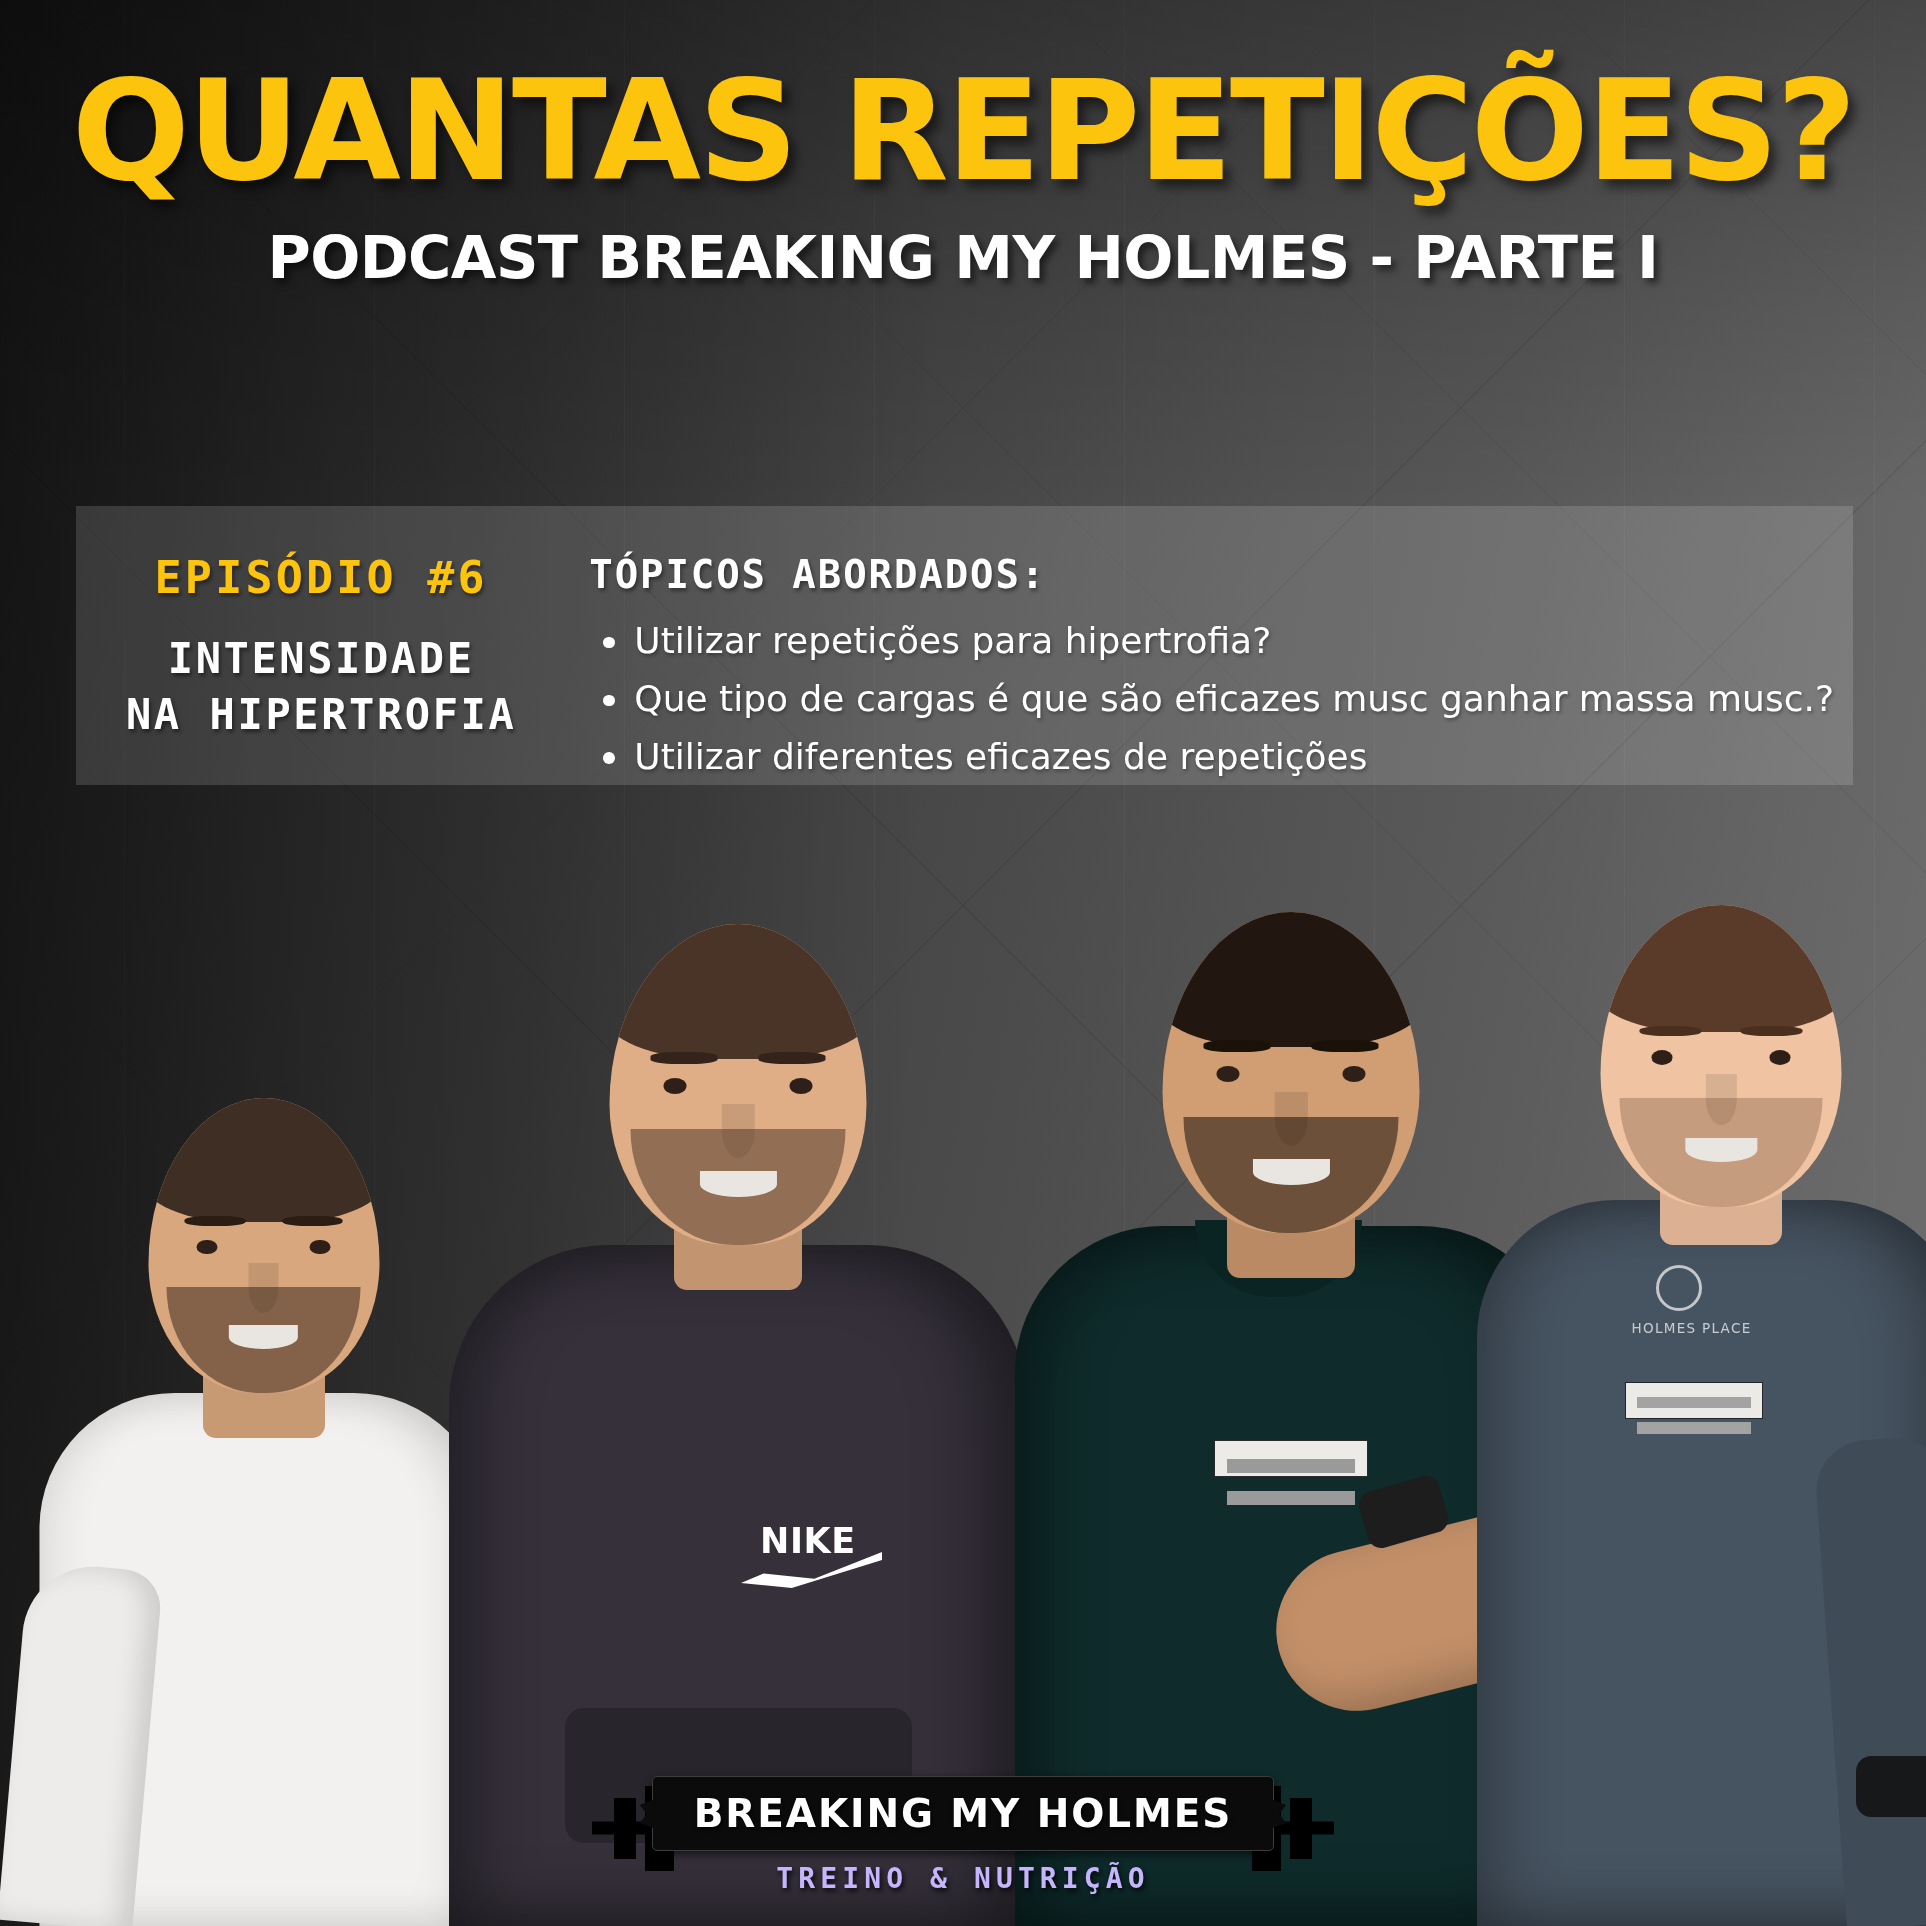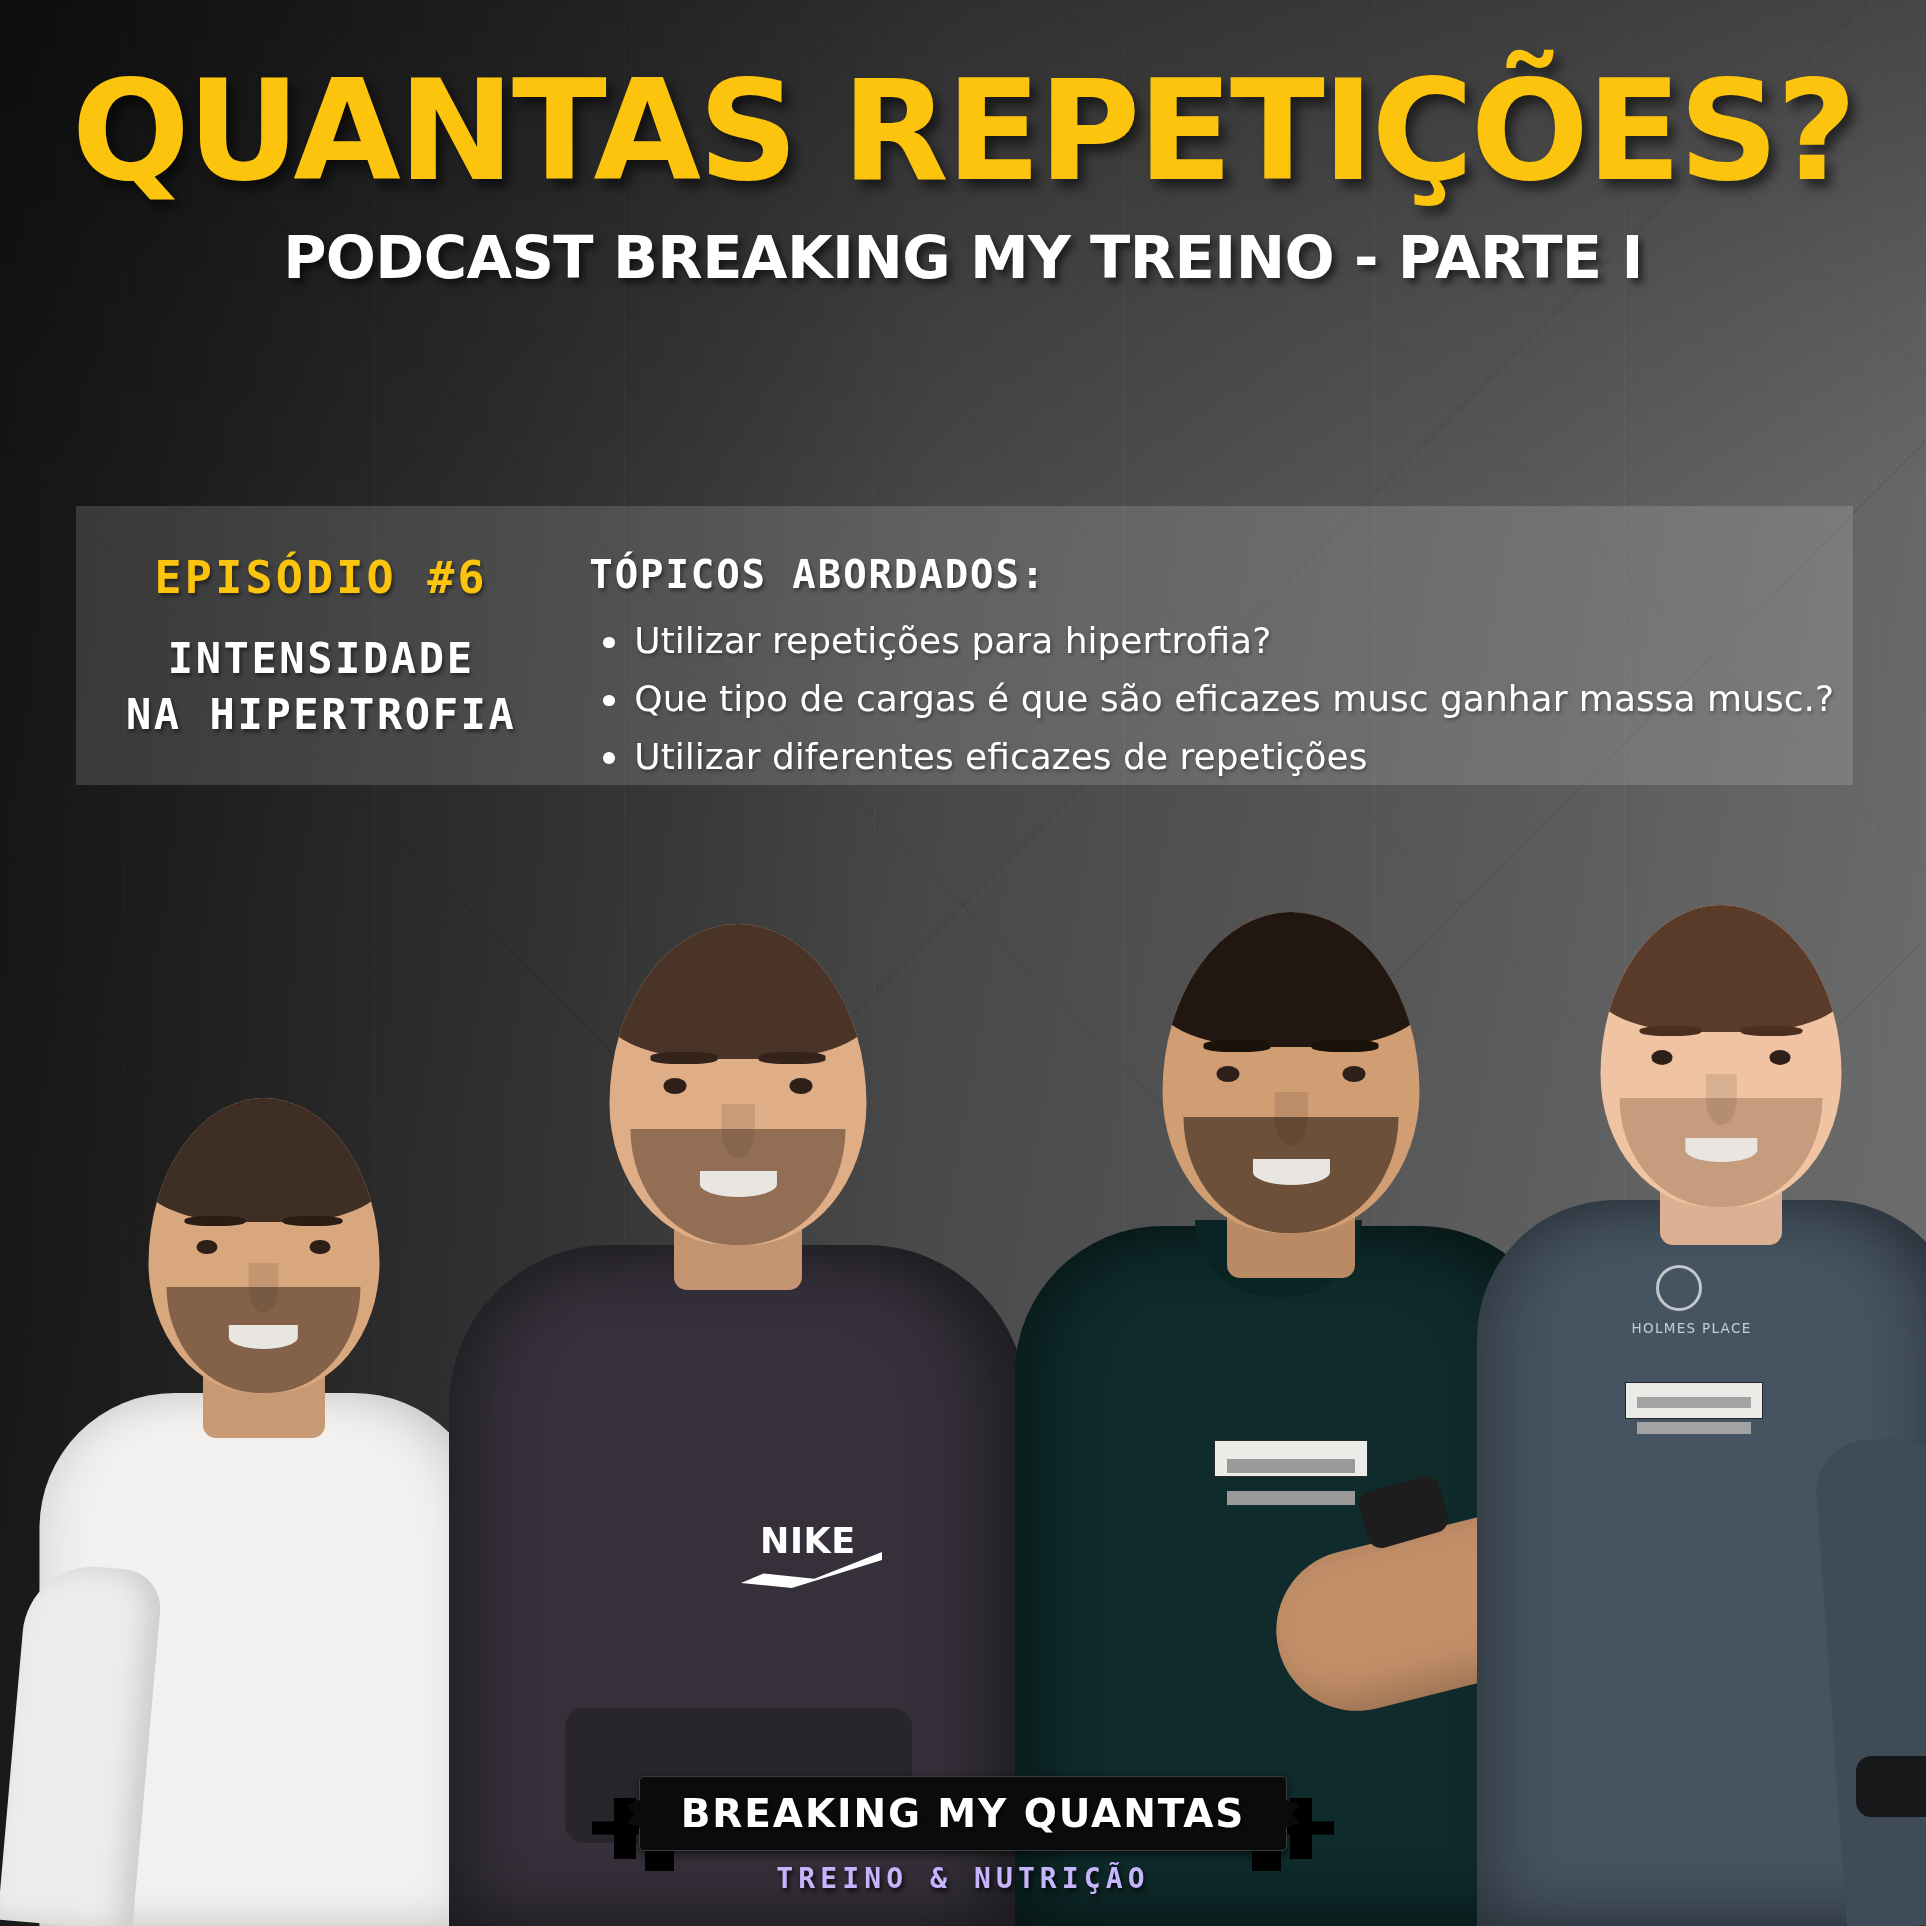--- a/index.html
+++ b/index.html
@@ -264,21 +264,21 @@
 <div id="poster">
 
   <div class="bg-base"></div>
   <div class="bg-facets"></div>
   <div class="bg-diamonds"></div>
   <div class="bg-shade-lt"></div>
   <div class="bg-shade-top"></div>
 
   <div class="headline-wrap">
     <div class="headline">QUANTAS REPETIÇÕES?</div>
-    <div class="subheadline">PODCAST BREAKING MY TREINO - PARTE I</div>
+    <div class="subheadline">PODCAST BREAKING MY HOLMES - PARTE I</div>
   </div>
 
   <div class="infobox">
 
     <div class="left-col">
       <div class="ep-number">EPISÓDIO #6</div>
       <div class="ep-title-1">INTENSIDADE</div>
       <div class="ep-title-2">NA HIPERTROFIA</div>
     </div>
 
@@ -384,19 +384,19 @@
       <div class="bar"></div>
         <div class="pl1"></div>
         <div class="pl2"></div>
     </div>
     <div class="bb right">
       <div class="bar"></div>
         <div class="pl1"></div>
         <div class="pl2"></div>
     </div>
     <div class="plate">
-      <div class="brandname">BREAKING MY QUANTAS</div>
+      <div class="brandname">BREAKING MY HOLMES</div>
     </div>
     <div class="brandsub">TREINO &amp; NUTRIÇÃO</div>
   </div>
 
 </div>
 
 
 </body></html>

